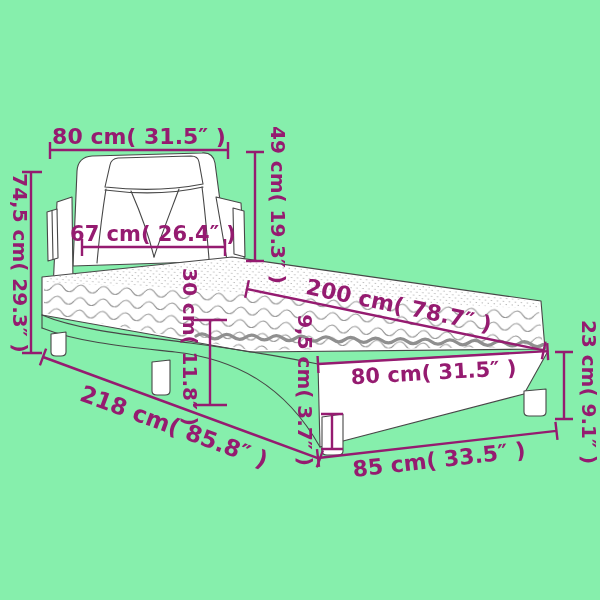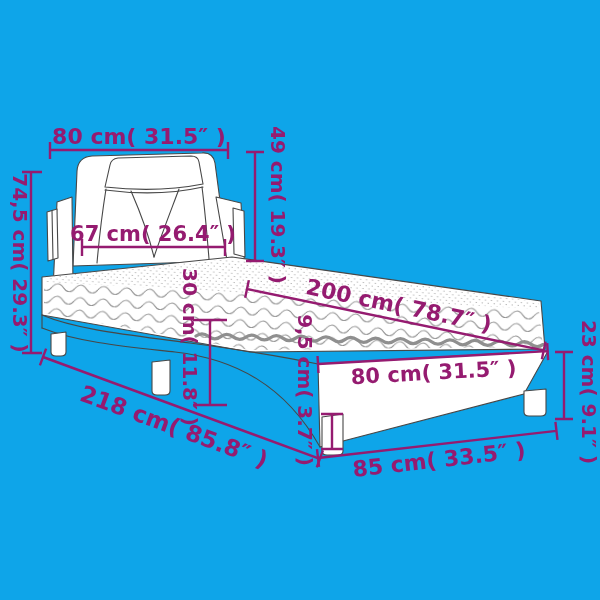--- a/index.html
+++ b/index.html
@@ -1,17 +1,17 @@
 <!DOCTYPE html>
 <html><head>
 <meta charset="utf-8">
 <style>
   html,body{margin:0;padding:0;background:#ffffff;}
   body{font-family:"DejaVu Sans","Liberation Sans",sans-serif;}
-  .stage{position:relative;width:600px;height:600px;background:#0ea5e9;overflow:hidden;}
+  .stage{position:relative;width:600px;height:600px;background:#86efac;overflow:hidden;}
   svg{position:absolute;left:0;top:0;}
   text.dim{font-weight:bold;fill:#951B70;}
   .art{stroke:#474747;stroke-width:1.1;fill:none;stroke-linecap:round;stroke-linejoin:round;}
   .artfill{stroke:#474747;stroke-width:1.1;fill:#ffffff;stroke-linejoin:round;}
   .dimline{stroke:#951B70;stroke-width:2.4;fill:none;stroke-linecap:butt;}
 </style>
 </head>
 <body>
 
 <div class="stage">

